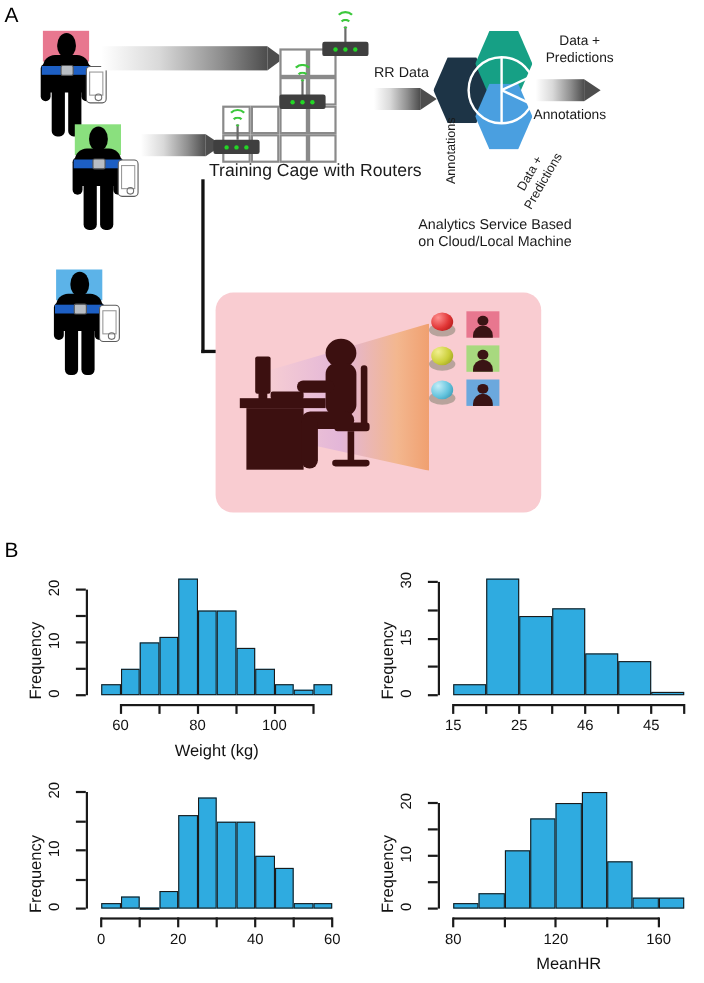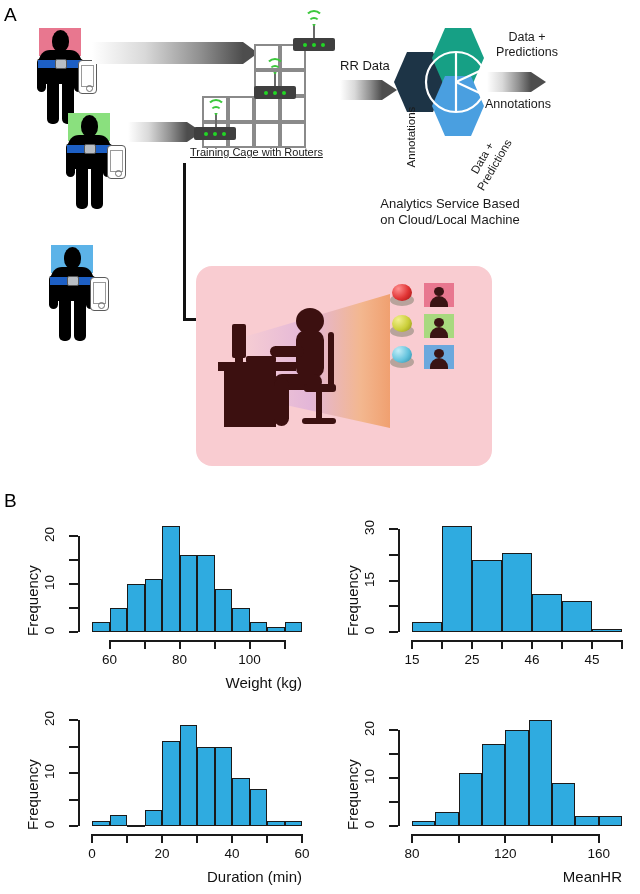--- a/index.html
+++ b/index.html
@@ -101,21 +101,21 @@
                  background:#3a1414; border-radius:50%; transform:translateX(-50%); }
   .avatar .sil2 { position:absolute; left:50%; bottom:0; width:18px; height:11px;
                   background:#3a1414; border-radius:9px 9px 0 0; transform:translateX(-50%); }
 
   
   .chart { position:absolute; }
   .bar { position:absolute; background:#2fabe0; border:1.4px solid #1a1a1a; }
   .axisline { position:absolute; background:#1a1a1a; }
   .tick { position:absolute; background:#1a1a1a; }
   .ticklab { position:absolute; font-size:13.5px; color:#111; text-align:center; }
-  .axtitle { position:absolute; font-size:15px; color:#111; text-align:right; }
+  .axtitle { position:absolute; font-size:15px; color:#111; text-align:center; }
   .ytitle { position:absolute; font-size:15px; color:#111;
             transform-origin:0 0; transform:rotate(-90deg); white-space:nowrap; }
   .yticklab { position:absolute; font-size:13.5px; color:#111;
               transform-origin:50% 50%; transform:rotate(-90deg); white-space:nowrap; }
 </style>
 </head>
 <body>
 
 <div id="panelA">
 
@@ -217,21 +217,21 @@
     <span class="a"></span>
       <span class="b"></span>
       <span class="c"></span>
   </div>
   <div class="router" style="left:194px; top:127px;">
     <i></i>
       <i></i>
       <i></i>
   </div>
 
-  <div class="lbl" style="left:190px; top:146px; width:180px; font-size:11px;text-decoration:underline;">Training Cage with Routers</div>
+  <div class="lbl" style="left:190px; top:146px; width:180px; font-size:16px;">Training Cage with Routers</div>
 
   <div class="abs" style="left:183px; top:163px; width:3px; height:158px; background:#111;"></div>
   <div class="abs" style="left:183px; top:318px; width:34px; height:3px; background:#111;"></div>
 
   <div class="lbl" style="left:340px; top:58px; font-size:13px;">RR Data</div>
   <div class="garrow" style="left:340px; top:80px; width:56px; height:20px;">
     <div class="shaft" style="width:42px; height:20px;"></div>
     <div class="head" style="left:42px; border-top-width:10px; border-bottom-width:10px;"></div>
   </div>
 
@@ -413,21 +413,20 @@
       <div class="axisline" style="left: 72px; width: 2px; top: 18px; height: 106px;"></div>
       <div class="tick" style="left: 63px; top: 123px; width: 9px; height: 2px;"></div>
       <div class="yticklab" style="left: 30px; top: 115px; width: 26px; text-align: center;">0</div>
       <div class="tick" style="left: 63px; top: 96.5px; width: 9px; height: 2px;"></div>
       <div class="tick" style="left: 63px; top: 70px; width: 9px; height: 2px;"></div>
       <div class="yticklab" style="left: 30px; top: 62px; width: 26px; text-align: center;">10</div>
       <div class="tick" style="left: 63px; top: 43.5px; width: 9px; height: 2px;"></div>
       <div class="tick" style="left: 63px; top: 17px; width: 9px; height: 2px;"></div>
       <div class="yticklab" style="left: 30px; top: 9px; width: 26px; text-align: center;">20</div>
       <div class="ytitle" style="left: 18px; top: 128px;">Frequency</div>
-      <div class="axtitle" style="left: 86px; width: 210px; top: 166px;">Duration (min)</div>
     </div>
   <div class="chart" style="left:326px; top:212px; width:310px; height:190px;">
       <div class="bar" style="left: 86px; width: 23.3333px; top: 119.182px; height: 4.81818px;"></div>
       <div class="bar" style="left: 109.333px; width: 23.3333px; top: 109.545px; height: 14.4545px;"></div>
       <div class="bar" style="left: 132.667px; width: 23.3333px; top: 71px; height: 53px;"></div>
       <div class="bar" style="left: 156px; width: 23.3333px; top: 42.0909px; height: 81.9091px;"></div>
       <div class="bar" style="left: 179.333px; width: 23.3333px; top: 27.6364px; height: 96.3636px;"></div>
       <div class="bar" style="left: 202.667px; width: 23.3333px; top: 18px; height: 106px;"></div>
       <div class="bar" style="left: 226px; width: 23.3333px; top: 80.6364px; height: 43.3636px;"></div>
       <div class="bar" style="left: 249.333px; width: 23.3333px; top: 114.364px; height: 9.63636px;"></div>

